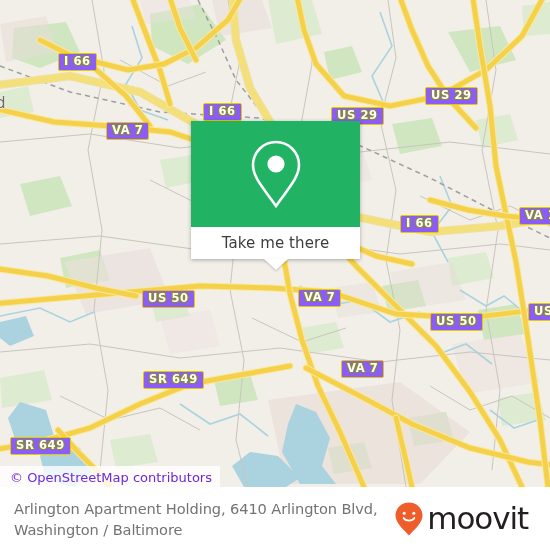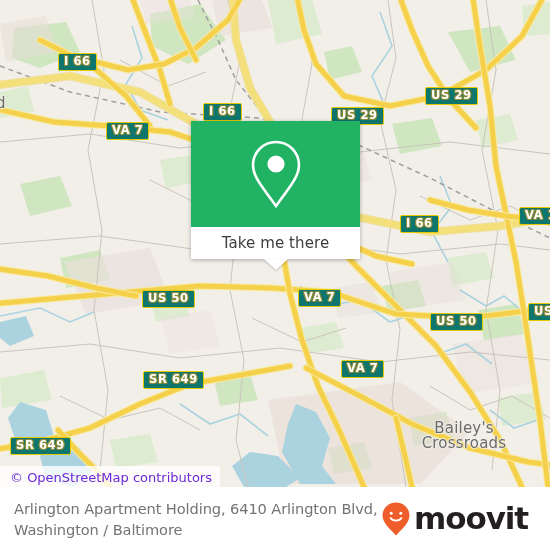--- a/index.html
+++ b/index.html
@@ -29,21 +29,21 @@
     line-height: 15px;
     text-align: center;
     white-space: pre;
     font-family: "DejaVu Sans", sans-serif;
     text-shadow: 1px 0 1px #f2efe9, -1px 0 1px #f2efe9, 0 1px 1px #f2efe9, 0 -1px 1px #f2efe9;
     letter-spacing: .2px;
   }
 
   .shield {
     position: absolute;
-    background: #0f766e;
+    background: #8b5cf6;
     border: 1.6px solid #e4c800;
     border-radius: 2px;
     color: #ffffff;
     font-size: 11.5px;
     font-weight: bold;
     font-family: "DejaVu Sans", sans-serif;
     letter-spacing: .6px;
     padding: 1px 5px 2px 5px;
     line-height: 13px;
     white-space: nowrap;
@@ -125,21 +125,21 @@
     white-space: pre-line;
     letter-spacing: -.1px;
   }
   .brand {
     flex: 0 0 auto;
     display: flex; align-items: center; gap: 3px;
     padding-right: 4px;
   }
   .brand-word {
     font-size: 31px;
-    font-weight: bold;
+    font-weight: normal;
     color: #231f20;
     letter-spacing: -1.1px;
     font-family: "DejaVu Sans", sans-serif;
     line-height: 31px;
   }
 </style>
 </head>
 <body>
 
 <div id="app">
@@ -293,22 +293,20 @@
         <path class="mtr-c" d="M58 430 L78 452 L96 470 L110 487"></path>
         <path class="mtr" d="M58 430 L78 452 L96 470 L110 487"></path>
 
         <path class="mtr-c" d="M168 -8 L180 28 L196 60"></path>
         <path class="mtr" d="M168 -8 L180 28 L196 60"></path>
         <path class="mtr-c" d="M340 240 L376 256 L412 264"></path>
         <path class="mtr" d="M340 240 L376 256 L412 264"></path>
       </g>
     </svg>
 
-    <div class="city-label" style="left:405px; top:421px; width:118px;">Bailey's
-Crossroads</div>
     <div class="city-label" style="left:-4px; top:96px; width:16px; text-align:left;">d</div>
 
     <div class="shield" style="left:58px;  top:53px;">I 66</div>
     <div class="shield" style="left:203px; top:103px;">I 66</div>
     <div class="shield" style="left:106px; top:122px;">VA 7</div>
     <div class="shield" style="left:331px; top:107px;">US 29</div>
     <div class="shield" style="left:425px; top:87px;">US 29</div>
     <div class="shield" style="left:400px; top:215px;">I 66</div>
     <div class="shield" style="left:519px; top:207px;">VA 12</div>
     <div class="shield" style="left:142px; top:290px;">US 50</div>

